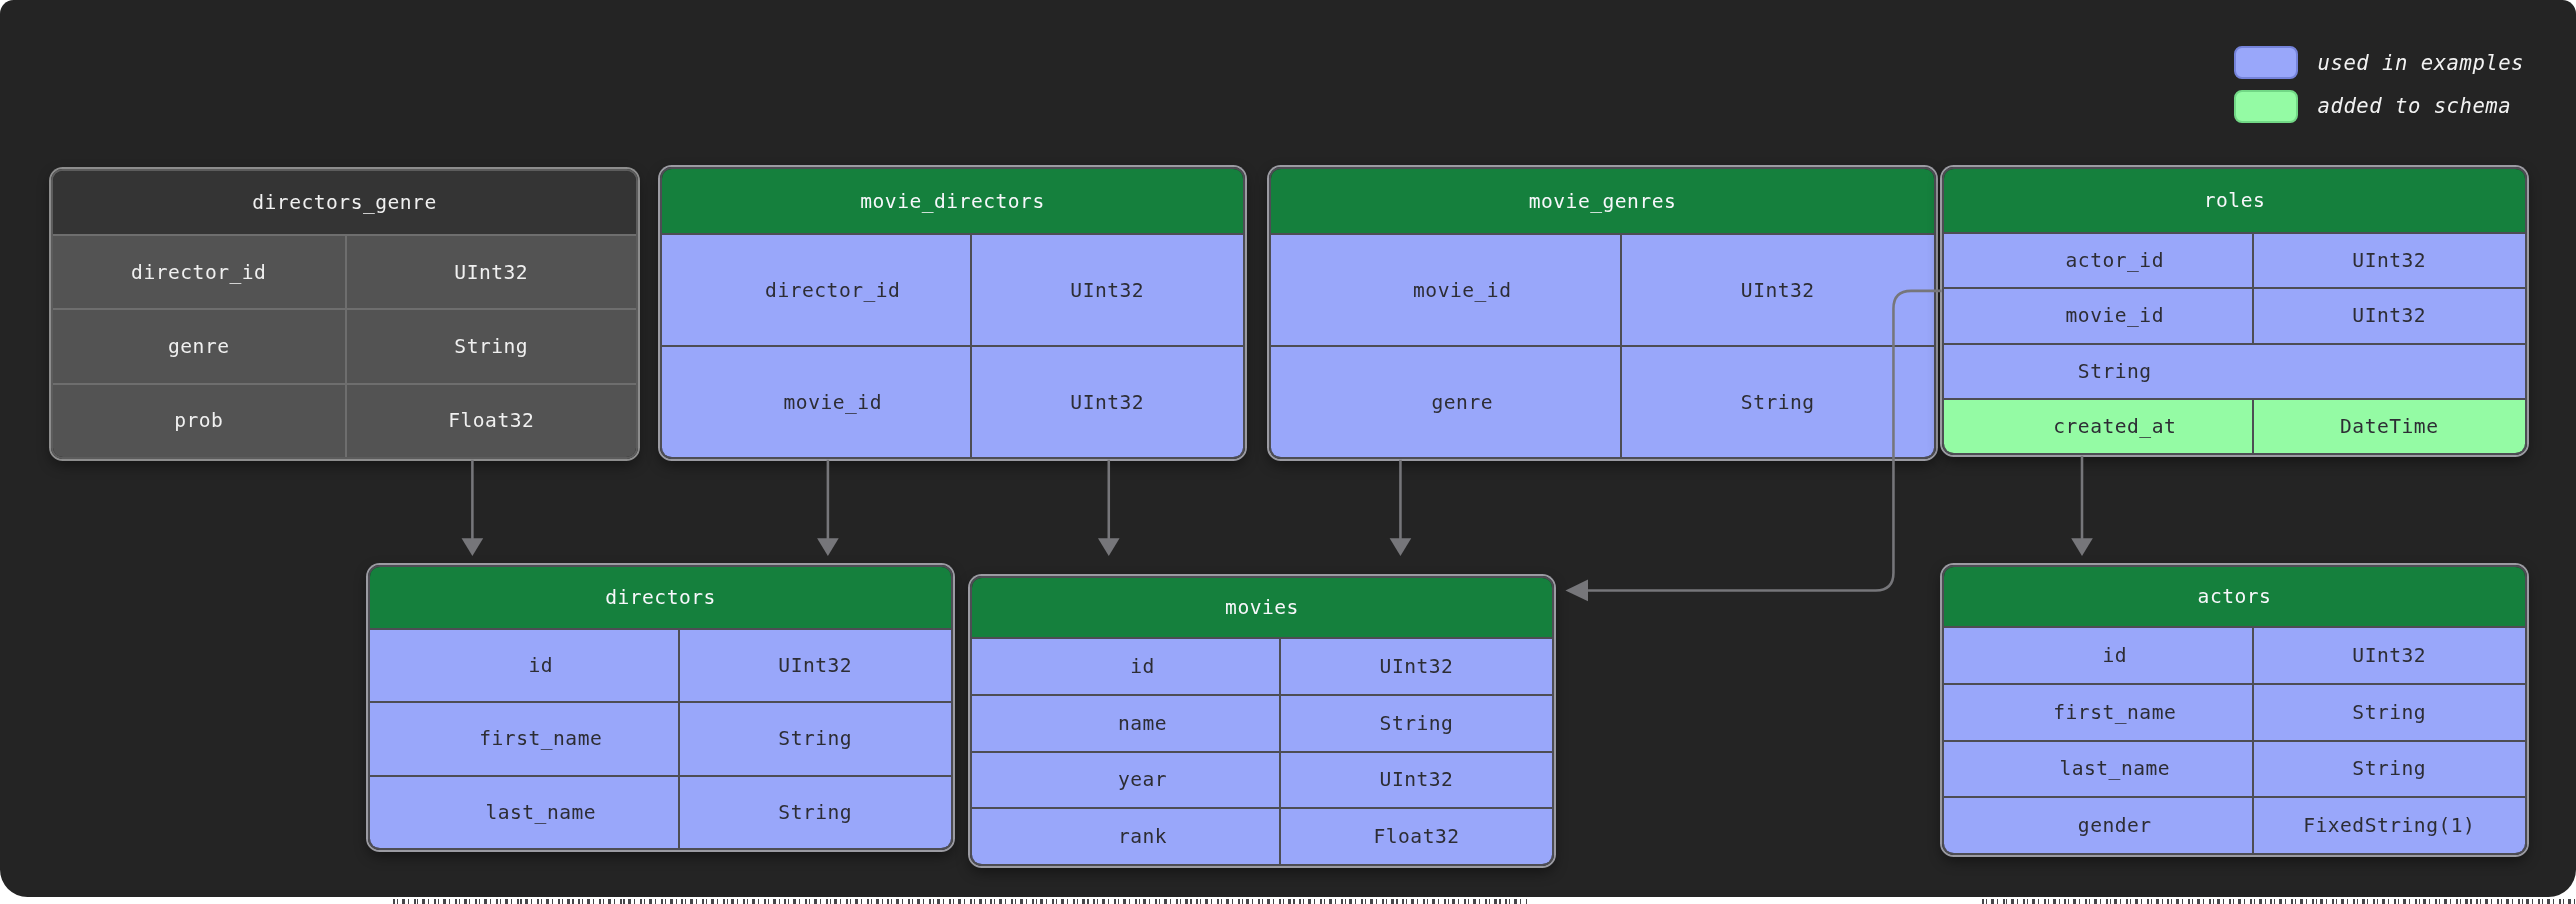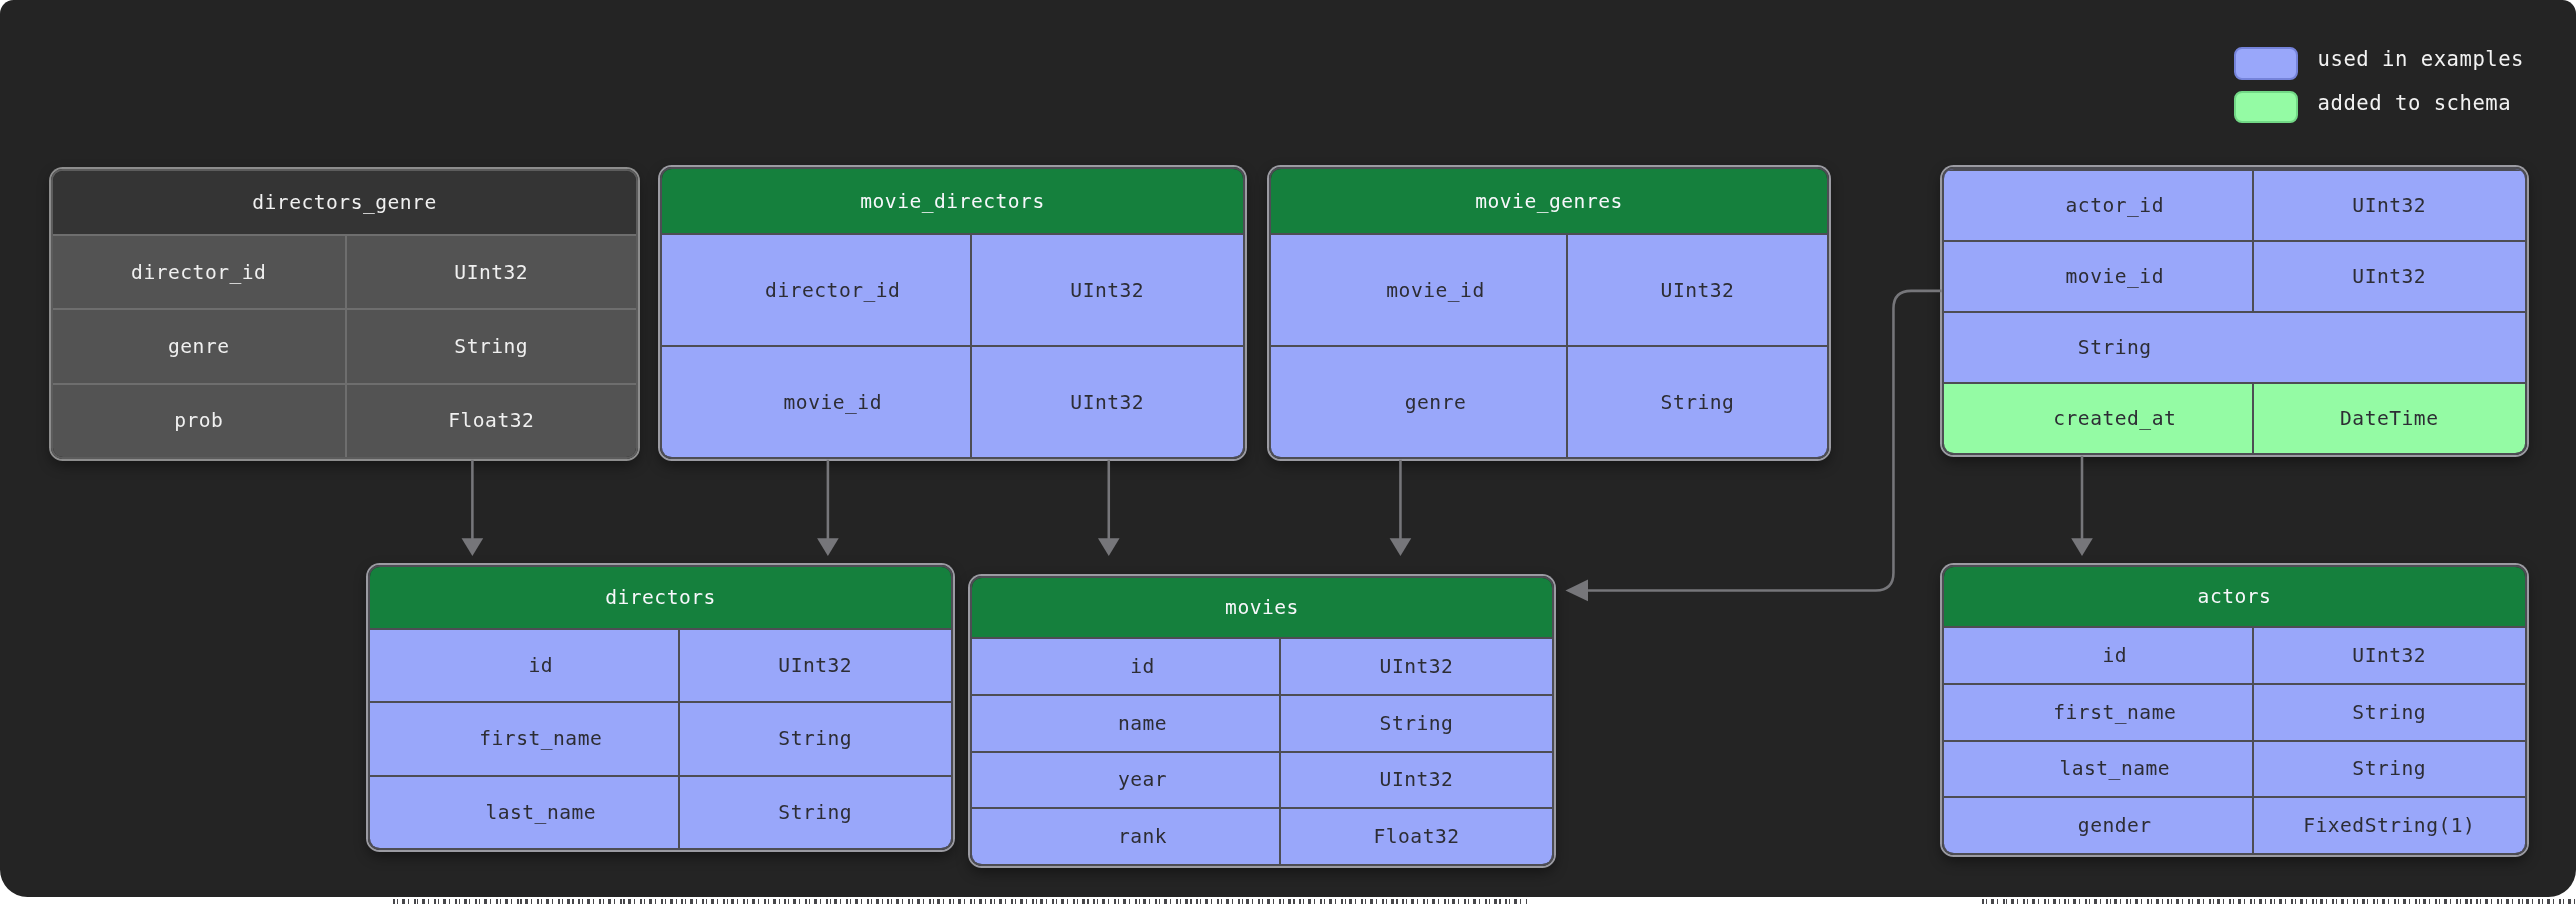--- a/index.html
+++ b/index.html
@@ -25,22 +25,24 @@
   .legend {
     position: absolute;
     left: 2234px;
     top: 47px;
     display: flex;
     flex-direction: column;
     gap: 12.8px;
   }
   .legend-row {
     display: flex;
+    align-items: center;
     gap: 19.6px;
     height: 31px;
+    font-style: italic;
   }
   .swatch {
     width: 60px;
     height: 28.5px;
     border-radius: 7.9px;
     flex: 0 0 auto;
   }
   .swatch-blue  { background: #99a7fa; border: 2px solid #7583da; }
   .swatch-green { background: #94fba4; border: 2px solid #72d886; }
   .legend-label {
@@ -193,35 +195,36 @@
           <div class="cell cname">director_id</div>
           <div class="cell ctype">UInt32</div>
         </div>
         <div class="trow">
           <div class="cell cname">movie_id</div>
           <div class="cell ctype">UInt32</div>
         </div>
       </div>
     </div>
 
-  <div class="table variant-examples" style="left:1269px; top:167px; width:560px; height:292px; --hh:64px;">
+  <div class="table variant-examples" style="left:1269px; top:167px; width:667px; height:292px; --hh:64px;">
       <div class="thead">movie_genres</div>
       <div class="tbody">
         <div class="trow">
           <div class="cell cname">movie_id</div>
           <div class="cell ctype">UInt32</div>
         </div>
         <div class="trow">
           <div class="cell cname">genre</div>
           <div class="cell ctype">String</div>
         </div>
       </div>
     </div>
 
   <div class="table variant-examples" style="left:1942px; top:167px; width:585px; height:288px; --hh:63px;">
+      <div class="thead">roles</div>
       <div class="tbody">
         <div class="trow">
           <div class="cell cname">actor_id</div>
           <div class="cell ctype">UInt32</div>
         </div>
         <div class="trow">
           <div class="cell cname">movie_id</div>
           <div class="cell ctype">UInt32</div>
         </div>
         <div class="trow">

